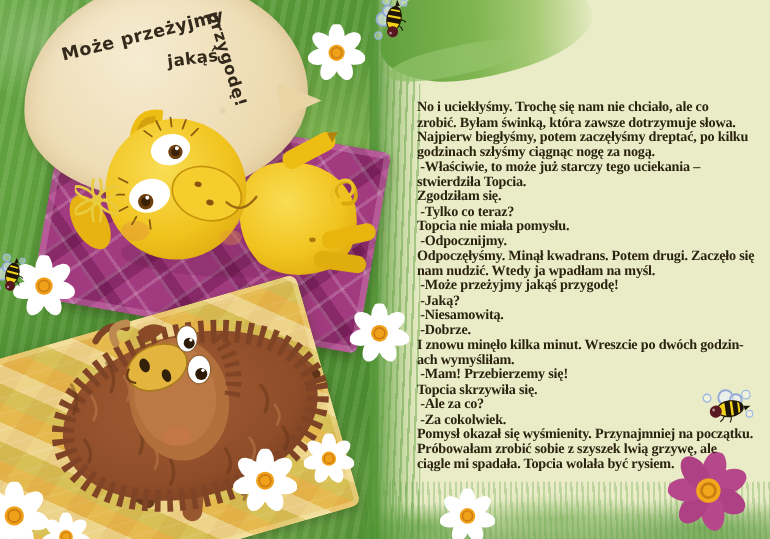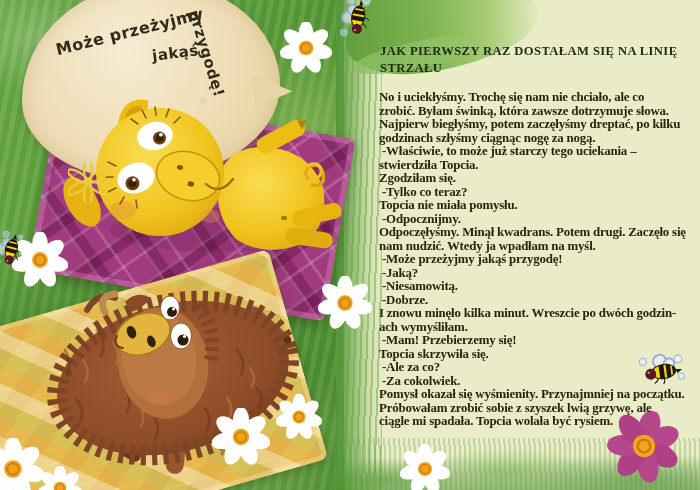--- a/index.html
+++ b/index.html
@@ -305,22 +305,20 @@
       <use href="#bee"></use>
     </svg>
   <svg class="deco" style="left:638px;top:348px;width:46px;height:46px;transform:rotate(-8deg)" viewBox="-26 -26 52 52">
       <use href="#bee"></use>
     </svg>
 
   <svg class="deco" style="left:608px;top:410px;width:72px;height:72px;transform:rotate(15deg)" viewBox="-34 -34 68 68">
       <use href="#pinkflower"></use>
     </svg>
 
-  <h1 class="title">JAK PIERWSZY RAZ DOSTAŁAM SIĘ NA LINIĘ
-STRZAŁU</h1>
   <div class="story">No i uciekłyśmy. Trochę się nam nie chciało, ale co
 zrobić. Byłam świnką, która zawsze dotrzymuje słowa.
 Najpierw biegłyśmy, potem zaczęłyśmy dreptać, po kilku
 godzinach szłyśmy ciągnąc nogę za nogą.
  -Właściwie, to może już starczy tego uciekania –
 stwierdziła Topcia.
 Zgodziłam się.
  -Tylko co teraz?
 Topcia nie miała pomysłu.
  -Odpocznijmy.

